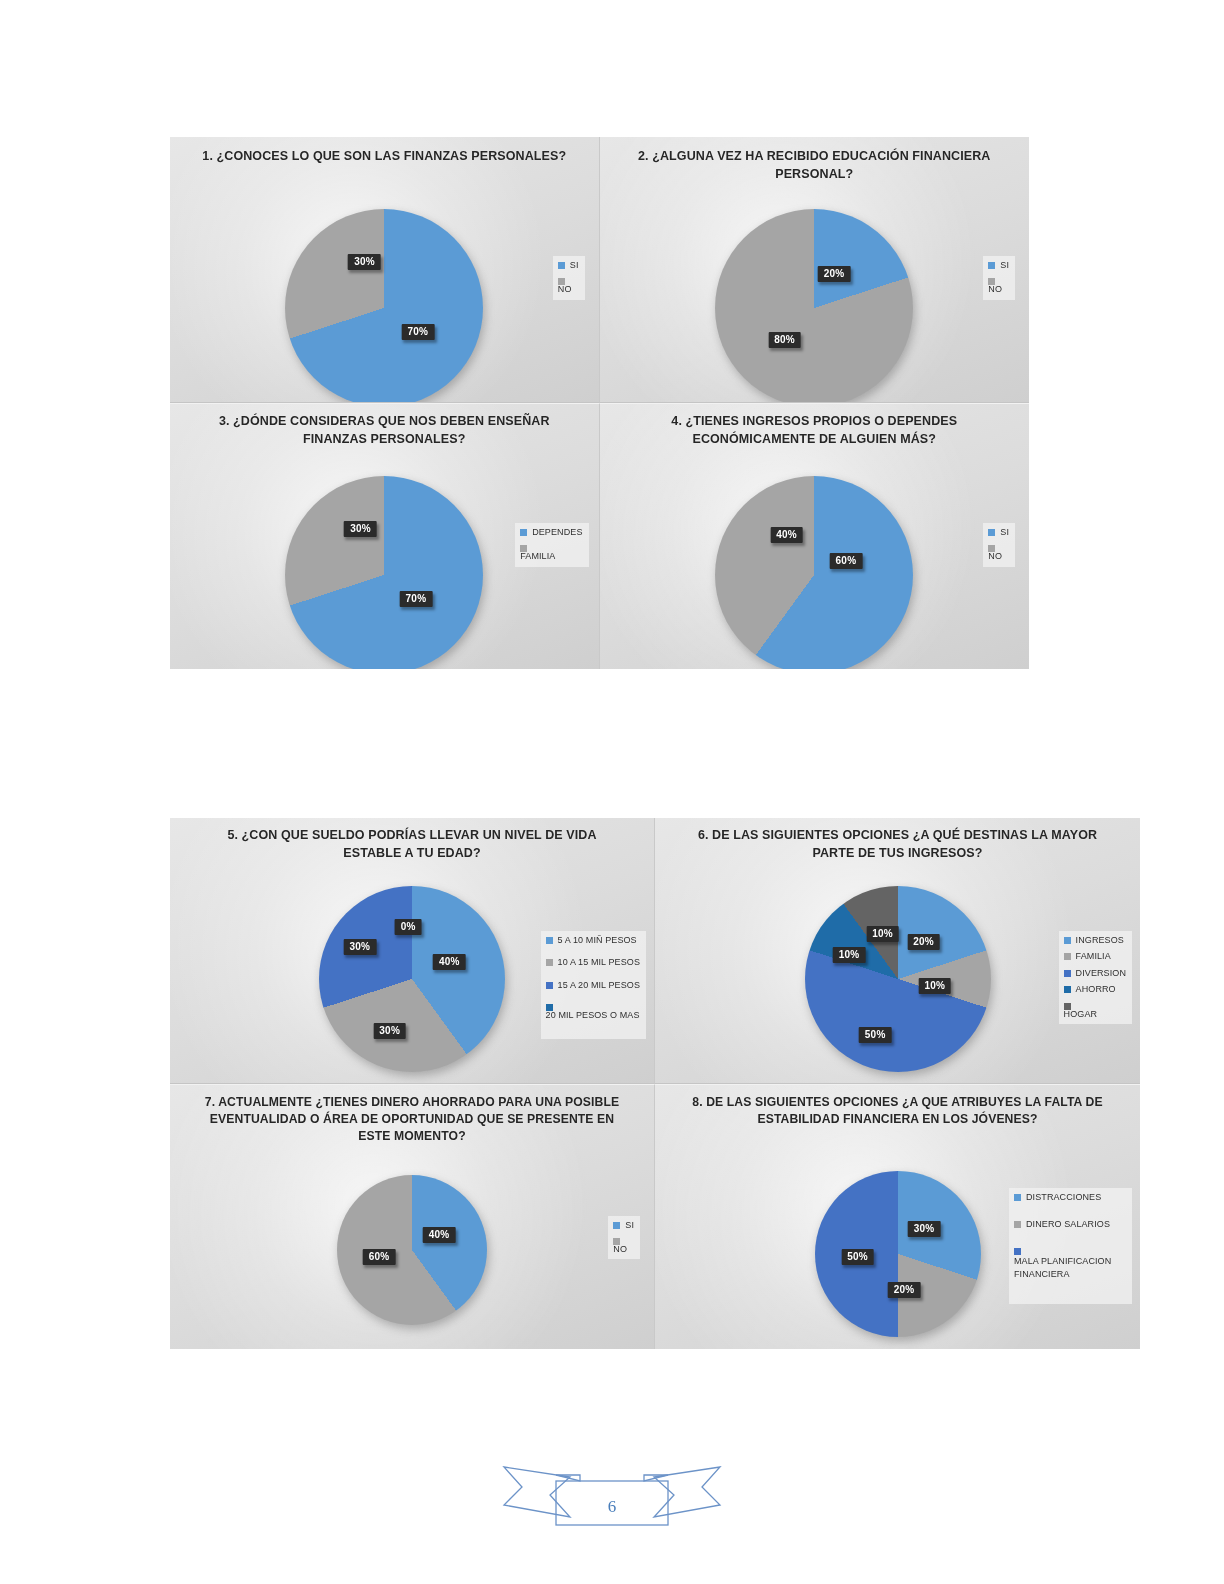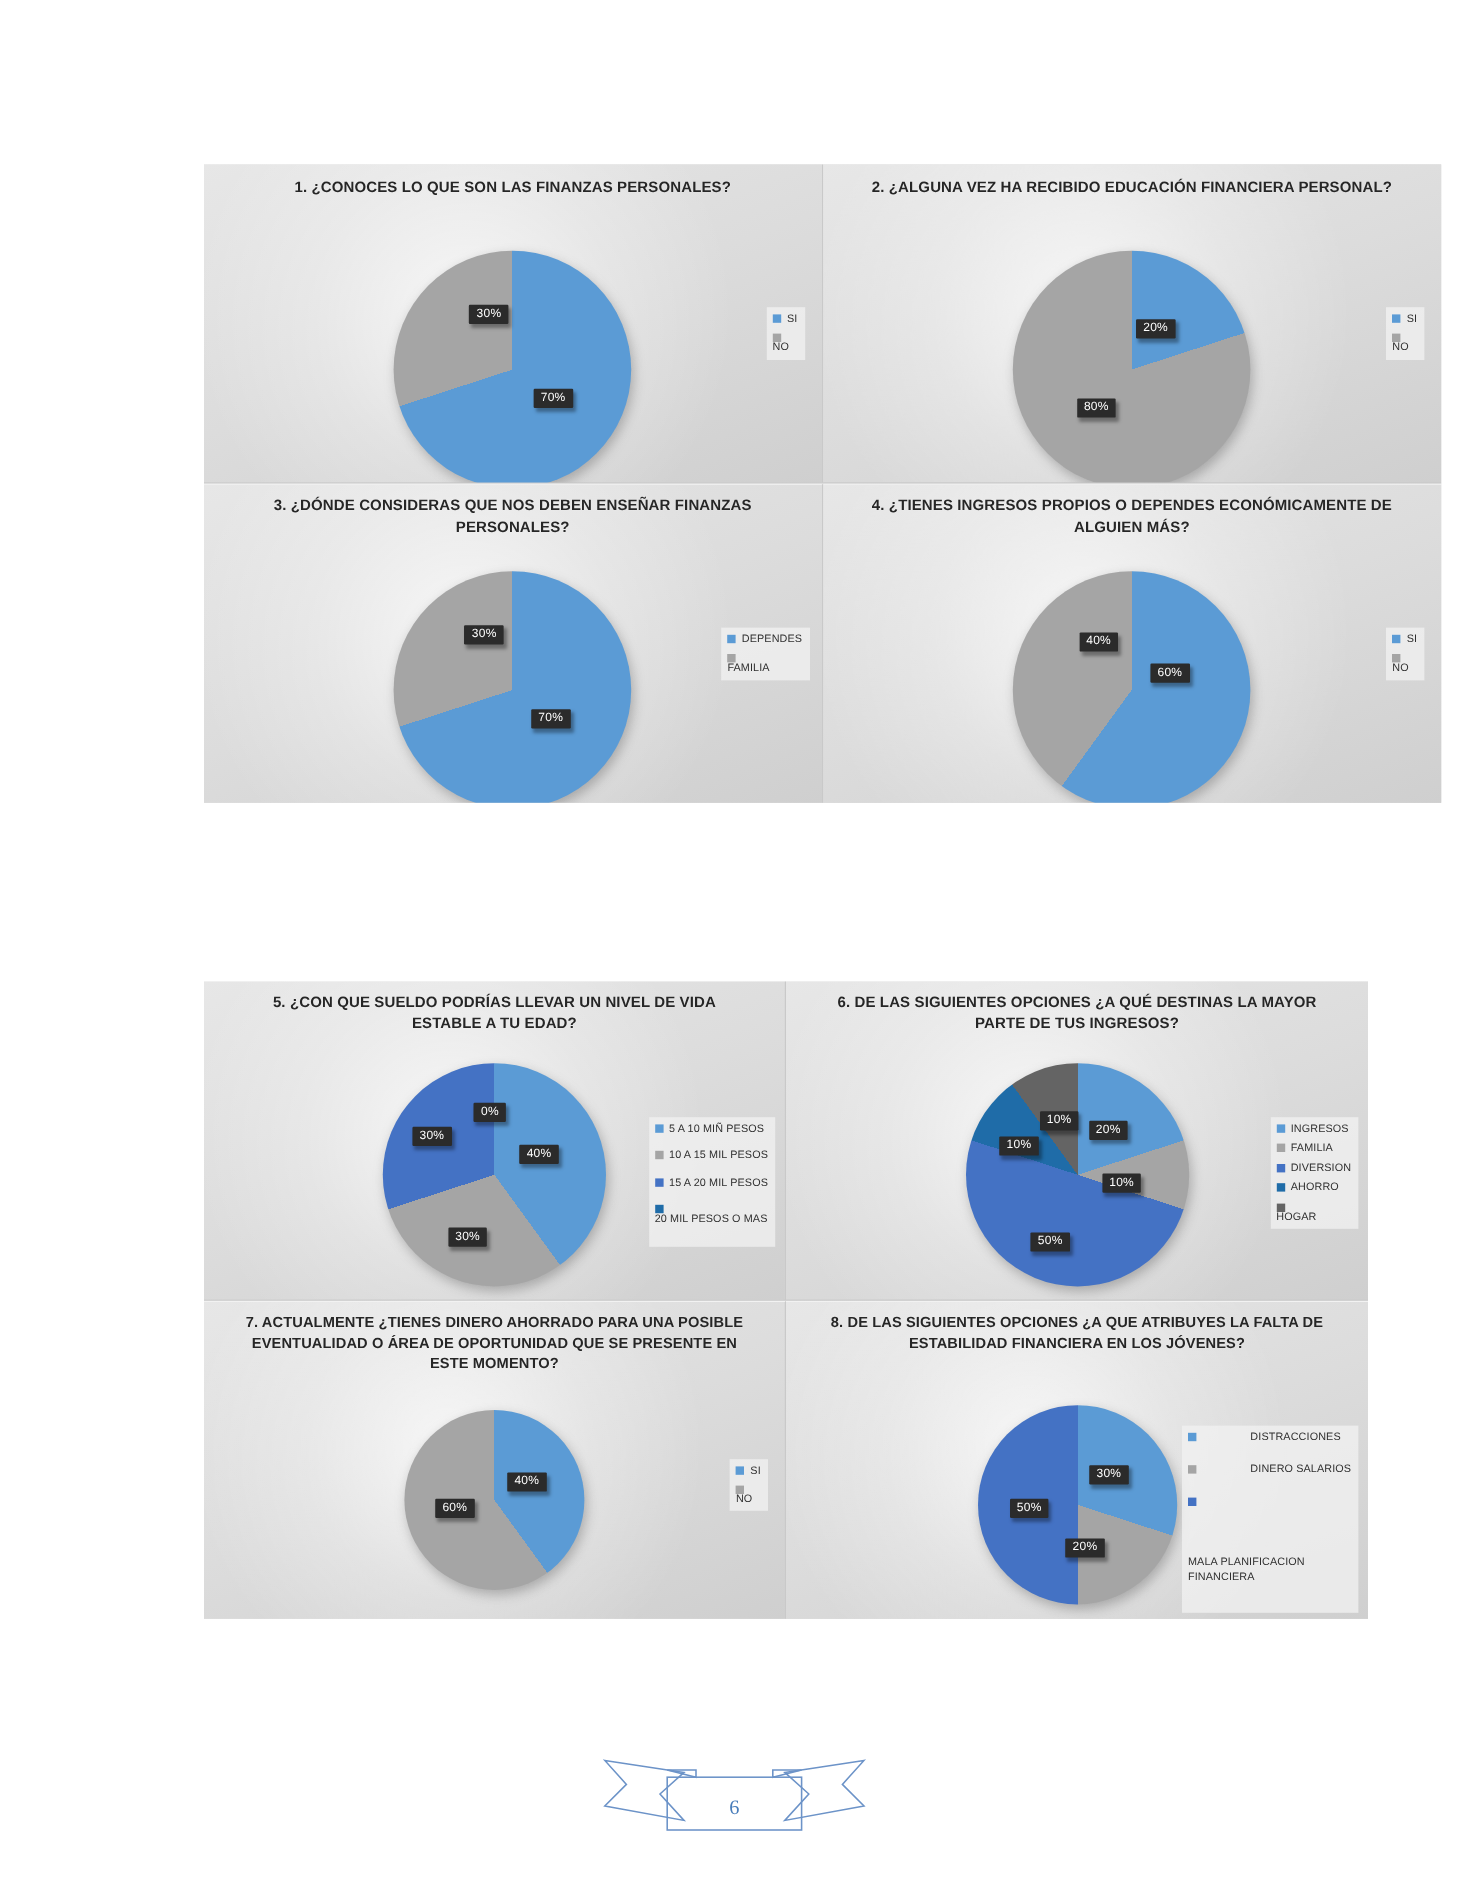--- a/index.html
+++ b/index.html
@@ -26,21 +26,21 @@
 
   
   .block {
     position: absolute;
     display: grid;
     grid-template-columns: 1fr 1fr;
     grid-template-rows: 1fr 1fr;
     background: linear-gradient(145deg, #e9e9e9 0%, #dedede 45%, #d3d3d3 100%);
     box-shadow: 0 0 0 0 rgba(0,0,0,0);
   }
-  #block-1 { left: 170px; top: 137px; width: 1031px; height: 532px; }
+  #block-1 { left: 170px; top: 137px; width: 859px; height: 532px; }
   #block-2 { left: 170px; top: 818px; width: 970px; height: 531px; }
 
   .slide {
     position: relative;
     overflow: hidden;
     background:
       radial-gradient(circle at 42% 46%, rgba(255,255,255,0.75) 0%, rgba(255,255,255,0.25) 38%, rgba(255,255,255,0) 68%),
       linear-gradient(160deg, #e7e7e7 0%, #dcdcdc 50%, #cfcfcf 100%);
   }
   .slide.sep-right { border-right: 1px solid #c9c9c9; }
@@ -77,21 +77,21 @@
     filter: drop-shadow(2px 4px 5px rgba(90,90,90,0.40));
   }
 
   
   .pct {
     position: absolute;
     transform: translate(-50%, -50%);
     background: #2b2b2b;
     color: #ffffff;
     font-size: 10px;
-    font-weight: normal;
+    font-weight: bold;
     letter-spacing: 0.2px;
     padding: 3px 6px 3px 6px;
     border-radius: 1px;
     white-space: nowrap;
     box-shadow: 2px 3px 3px rgba(0,0,0,0.35);
     line-height: 1;
   }
 
   
   .legend {
@@ -110,21 +110,21 @@
   }
   .legend-row:last-child { margin-bottom: 0; flex-direction: column; }
   .legend-swatch {
     width: 7px;
     height: 7px;
     flex: 0 0 7px;
     margin-right: 5px;
     margin-top: 1px;
   }
   .legend-label { letter-spacing: 0.1px; }
-  .legend.spaced .legend-row { margin-bottom: 18px; gap: 40px; }
+  .legend.spaced .legend-row { margin-bottom: 18px; }
   .legend.spaced2 .legend-row { margin-bottom: 13px; }
 
   
   .footer {
     position: absolute;
     left: 0;
     top: 1455px;
     width: 1224px;
     height: 110px;
   }

